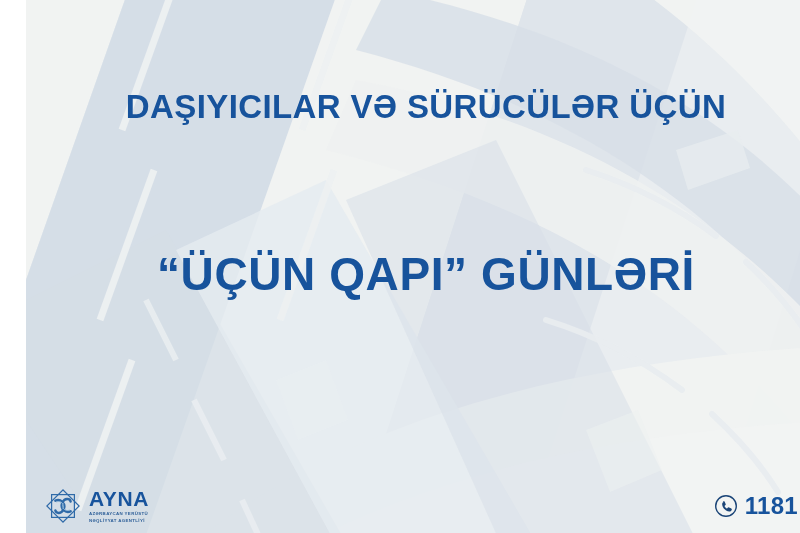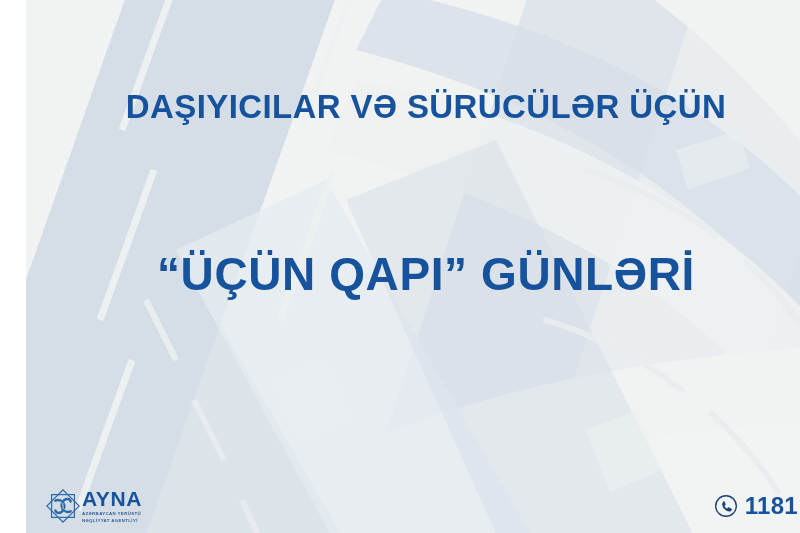--- a/index.html
+++ b/index.html
@@ -43,20 +43,21 @@
     top: 247px;
     font-size: 46px;
     letter-spacing: 0.6px;
   }
   #logo-lockup {
     position: absolute;
     left: 18px;
     bottom: 8px;
     display: flex;
     align-items: center;
+    gap: 7px;
   }
   #logo-mark { display: block; }
   #logo-wordmark-group {
     display: flex;
     flex-direction: column;
     justify-content: center;
     line-height: 1;
   }
   #logo-wordmark {
     font-size: 21px;

